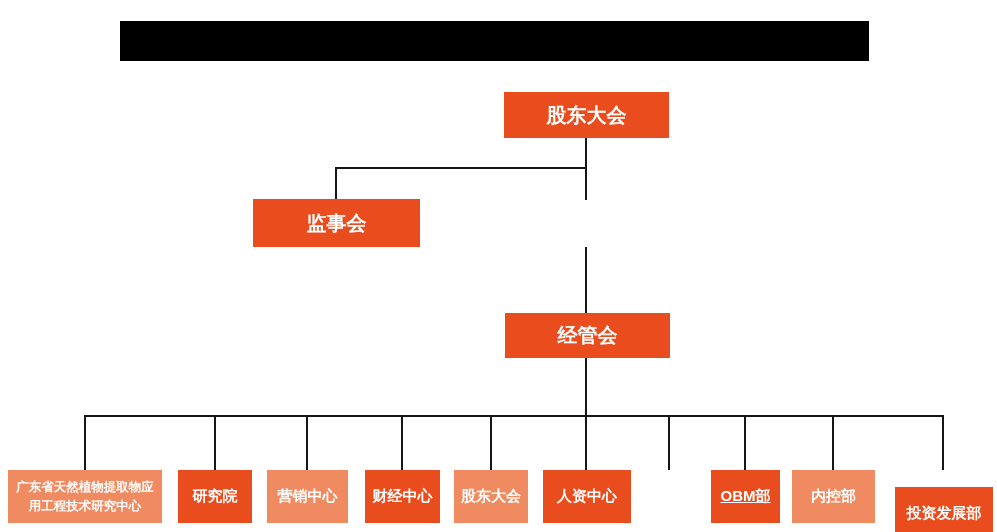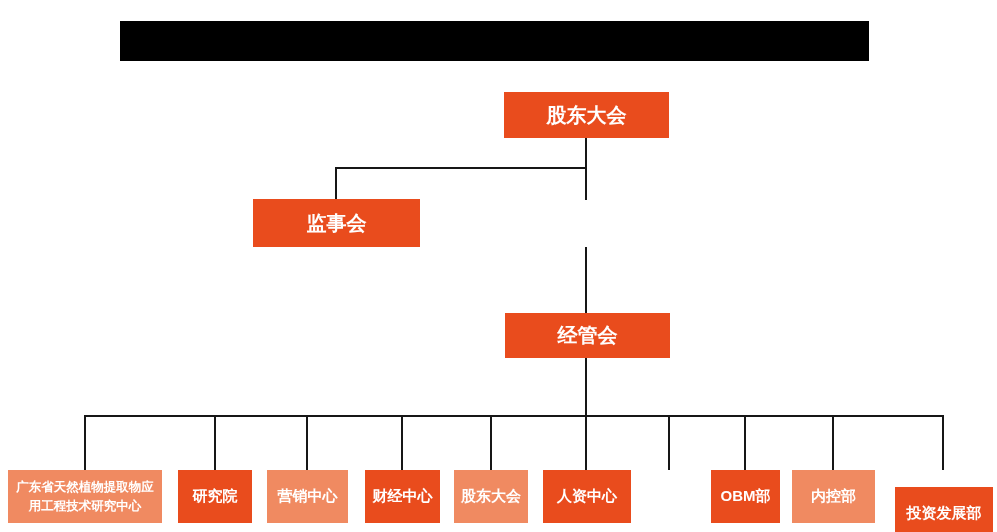--- a/index.html
+++ b/index.html
@@ -68,17 +68,17 @@
 
   <div class="node" style="left:505px; top:313px; width:165px; height:45px;" data-variant="primary">经管会</div>
 
   <div class="node lvl4 small" style="left:8px; top:470px; width:154px; height:53px;" data-variant="secondary">广东省天然植物提取物应
 用工程技术研究中心</div>
   <div class="node lvl4" style="left:178px; top:470px; width:74px; height:53px;" data-variant="primary">研究院</div>
   <div class="node lvl4" style="left:267px; top:470px; width:81px; height:53px;" data-variant="secondary">营销中心</div>
   <div class="node lvl4" style="left:365px; top:470px; width:75px; height:53px;" data-variant="primary">财经中心</div>
   <div class="node lvl4" style="left:454px; top:470px; width:74px; height:53px;" data-variant="secondary">股东大会</div>
   <div class="node lvl4" style="left:543px; top:470px; width:88px; height:53px;" data-variant="primary">人资中心</div>
-  <div class="node lvl4" style="left:711px; top:470px; width:69px; height:53px;" data-variant="primary">OBM部</div>
+  <div class="node lvl4" style="left:711px; top:470px; width:69px; height:53px;text-decoration:underline;" data-variant="primary">OBM部</div>
   <div class="node lvl4" style="left:792px; top:470px; width:83px; height:53px;" data-variant="secondary">内控部</div>
   <div class="node lvl4" style="left:895px; top:487px; width:98px; height:53px;" data-variant="primary">投资发展部</div>
 
 </div>
 
 </body></html>

